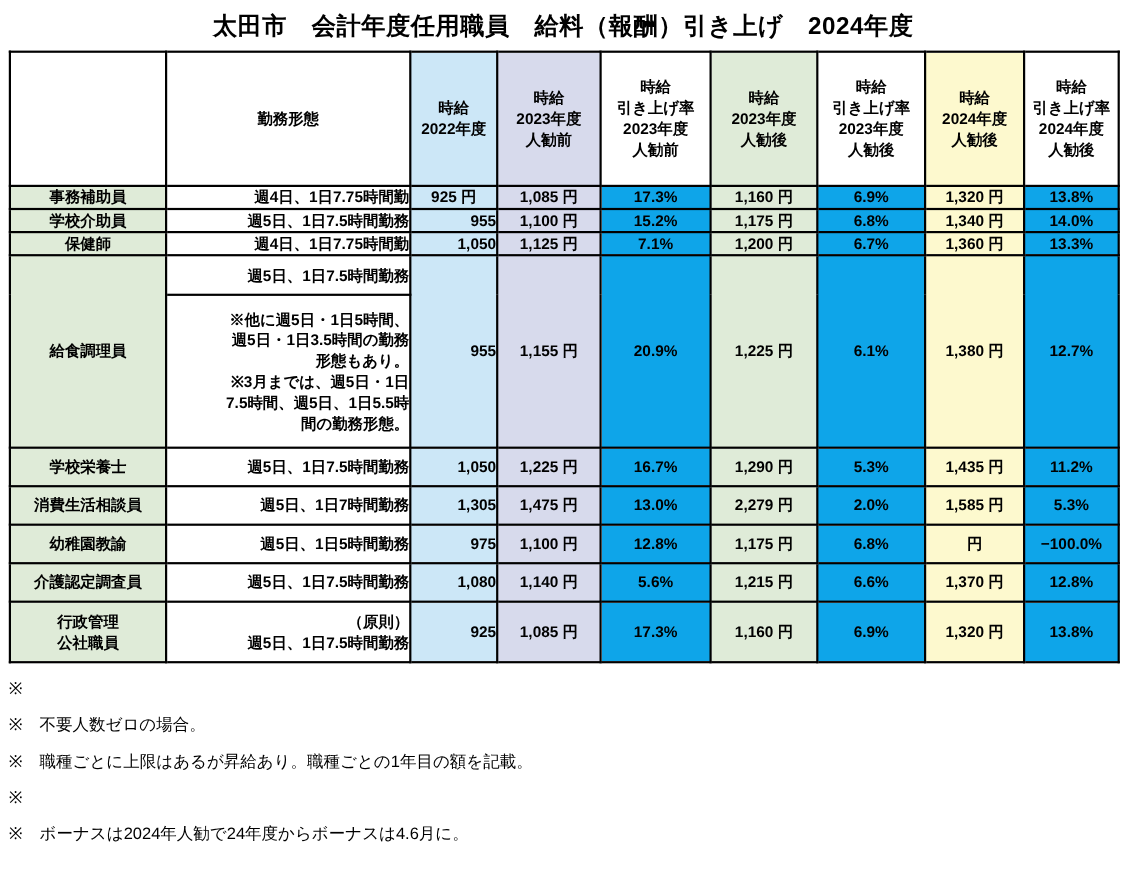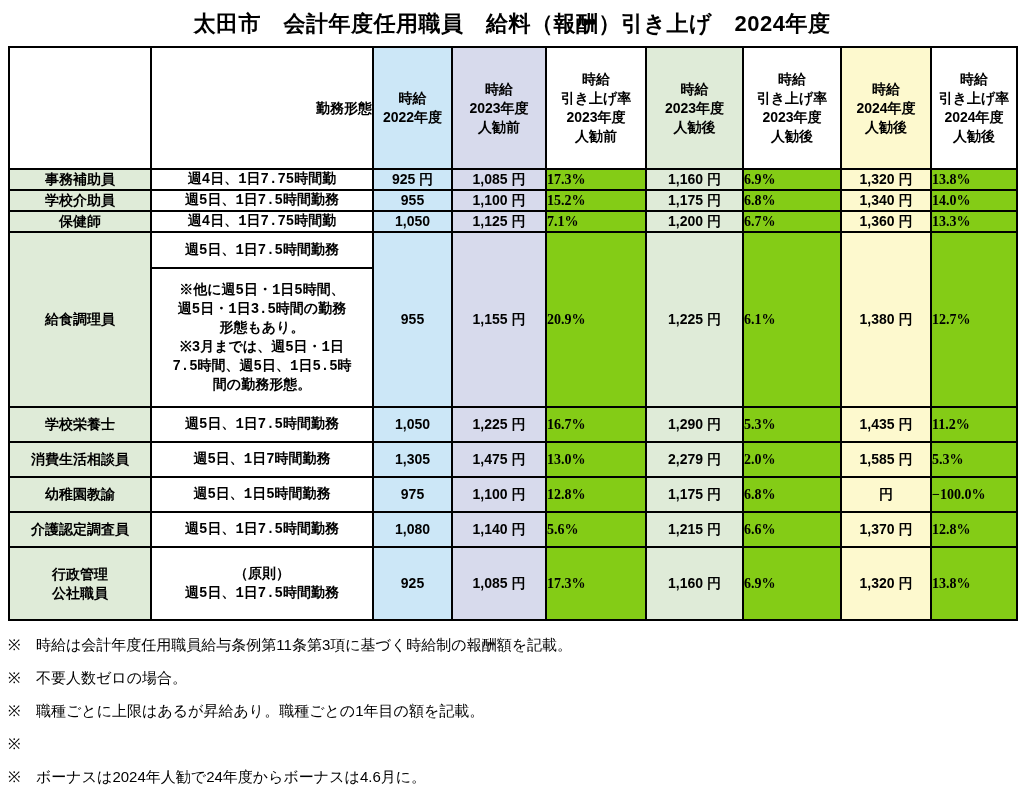--- a/index.html
+++ b/index.html
@@ -29,40 +29,40 @@
     font-size:14px;font-weight:bold;
     vertical-align:middle;overflow:hidden;
     white-space:pre-line;line-height:19px;
     padding:0;
   }
   
   td.colhead{
     vertical-align:top;text-align:center;
     padding-top:3px;line-height:19px;
   }
-  td.head-kinmu{text-align:right;vertical-align:middle;}
+  td.head-kinmu{text-align:center;vertical-align:middle;}
   
   .bg-blue{background:var(--blue);}
   .bg-lav{background:var(--lav);}
   .bg-green{background:var(--green);}
   .bg-yellow{background:var(--yellow);}
   
   td.job{background:var(--green);text-align:center;}
-  td.kinmu{text-align:center;padding:2px 4px;line-height:21px;font-family:Liberation Mono, monospace;}
+  td.kinmu{text-align:right;padding:2px 4px;line-height:21px;}
   td.kinmu-multi{vertical-align:middle;line-height:23px;padding:2px 3px;}
-  td.num{text-align:center;}
+  td.num{text-align:right;}
   td.yen{text-align:center;padding-right:5px;}
-  td.rate{text-align:left;padding-right:3px;background:#84cc16;font-family:Liberation Serif, serif;}
+  td.rate{text-align:center;padding-right:3px;background:#0ea5e9;}
   
   tr.h-head{height:122px;}
   tr.h32{height:18px;}
   tr.h36{height:36px;}
   tr.h139{height:139px;}
   tr.h35{height:35px;}
-  tr.h61{height:73px;}
+  tr.h61{height:55px;}
   
   .notes{margin:14px 0 0 8px;font-size:15px;font-weight:normal;}
   .note{display:flex;margin-bottom:13px;line-height:20px;}
   .note .marker{width:28px;flex:none;}
 </style>
 </head>
 <body>
 
 <div class="page-title">太田市　会計年度任用職員　給料（報酬）引き上げ　2024年度</div>
 
@@ -223,21 +223,20 @@
       <td class="rate">6.9%</td>
       <td class="yen bg-yellow">1,320 円</td>
       <td class="rate">13.8%</td>
     </tr>
   </tbody>
 </table>
 
 <div class="notes">
   <div class="note">
     <span class="marker">※</span>
-    <span>時給は会計年度任用職員給与条例第11条第3項に基づく時給制の報酬額を記載。</span>
   </div>
   <div class="note">
     <span class="marker">※</span>
     <span>不要人数ゼロの場合。</span>
   </div>
   <div class="note">
     <span class="marker">※</span>
     <span>職種ごとに上限はあるが昇給あり。職種ごとの1年目の額を記載。</span>
   </div>
   <div class="note">

